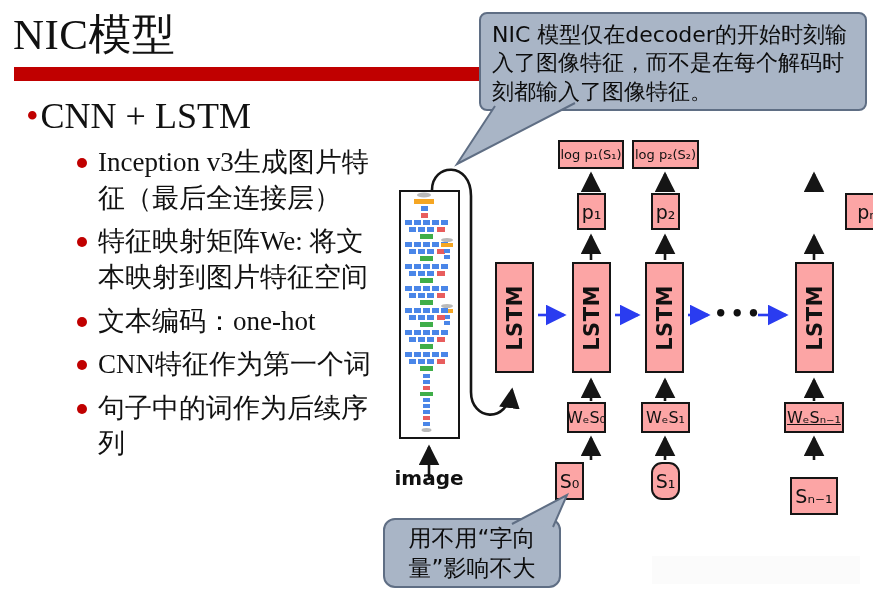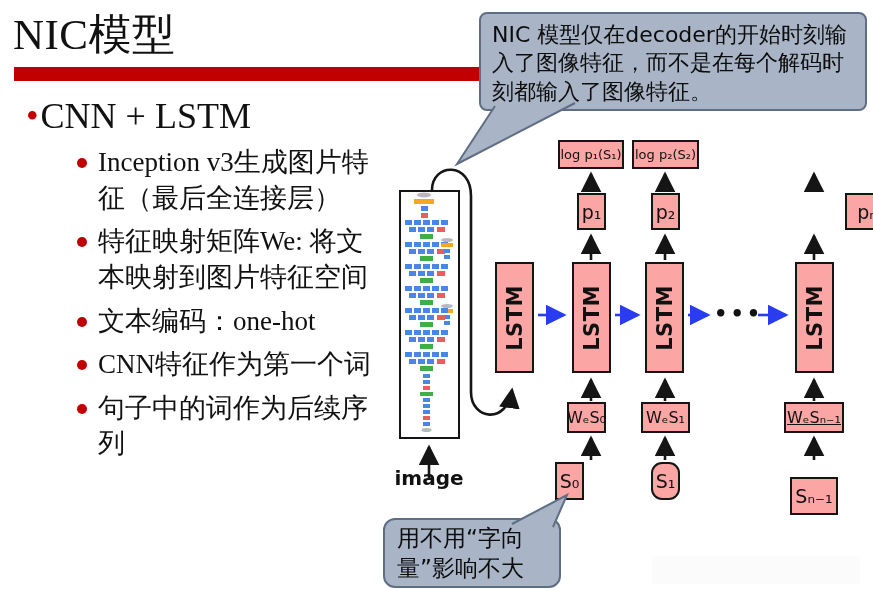--- a/index.html
+++ b/index.html
@@ -15,21 +15,21 @@
   .b-main{font-size:36px;line-height:1.25;margin:2px 0 6px 0;}
   .b-main .mk{color:#c00000;margin-right:2px;}
   .b-sub-list{list-style:none;margin:0 0 4px 44px;padding:0;width:318px;}
   .b-sub{position:relative;font-size:27px;line-height:1.32;padding-left:28px;margin:2px 0 8px 0;}
   .b-sub::before{content:"";position:absolute;left:7px;top:13px;width:10px;height:10px;border-radius:50%;background:#c00000;}
 
   
   .callout{position:absolute;background:#a9b5c6;border:2px solid #5f6e84;border-radius:8px;
            box-sizing:border-box;color:#0c0c0c;font-family:"DejaVu Sans","Liberation Sans",sans-serif;}
   .callout.top{left:479px;top:12px;width:388px;height:99px;font-size:22px;line-height:1.29;padding:7px 11px;}
-  .callout.bottom{left:383px;top:518px;width:178px;height:70px;font-size:23px;line-height:1.3;padding:4px 12px;border-radius:12px;}
+  .callout.bottom{left:383px;top:518px;width:178px;height:70px;font-size:23px;line-height:1.3;padding:4px 12px;border-radius:12px;text-align:center;}
 
   
   .dbox{position:absolute;box-sizing:border-box;border:2.5px solid #151515;background:#fca5a5;
         display:flex;align-items:center;justify-content:center;
         font-family:"DejaVu Sans","Liberation Sans",sans-serif;color:#111;}
   .logbox{border-width:2px;font-size:13px;}
   .pbox{font-size:19px;}
   .webox{font-size:16px;}
   .sbox{font-size:19px;}
   .lstm span{transform:rotate(-90deg);white-space:nowrap;font-size:21px;font-weight:600;letter-spacing:0.5px;}

